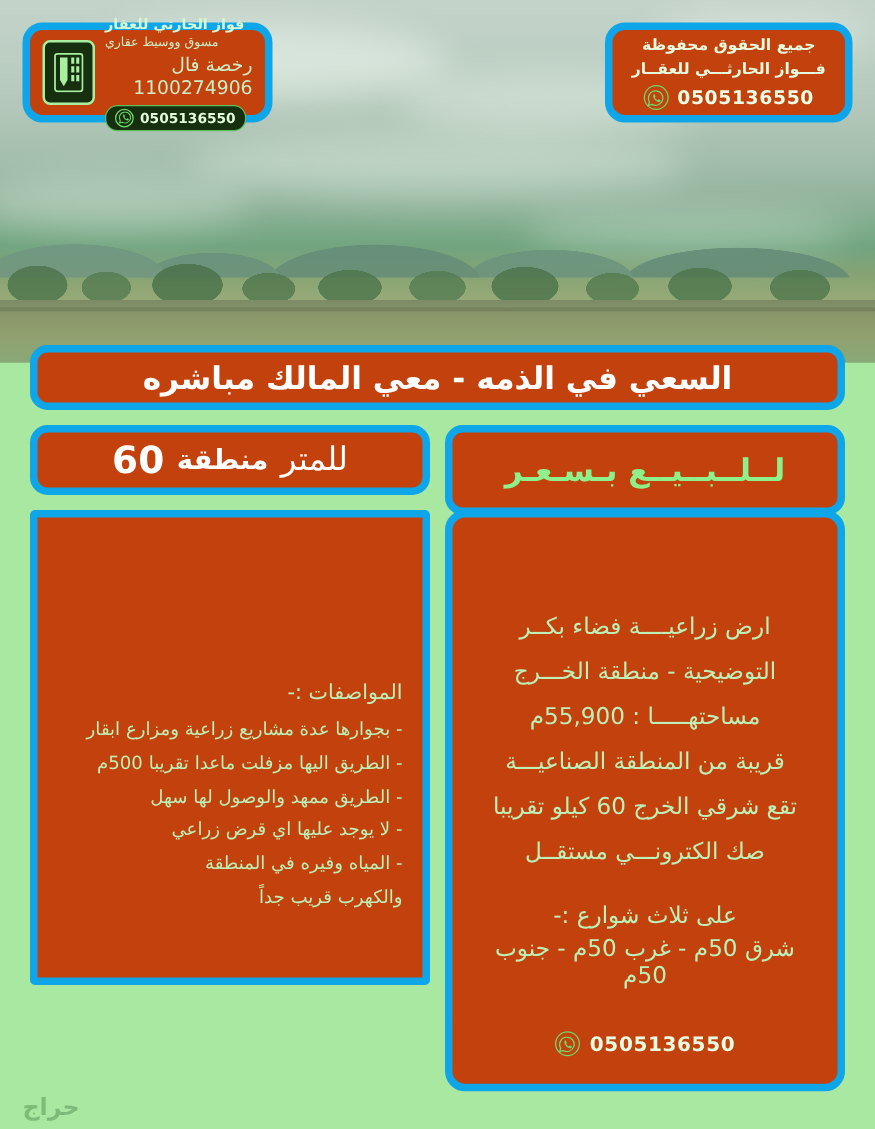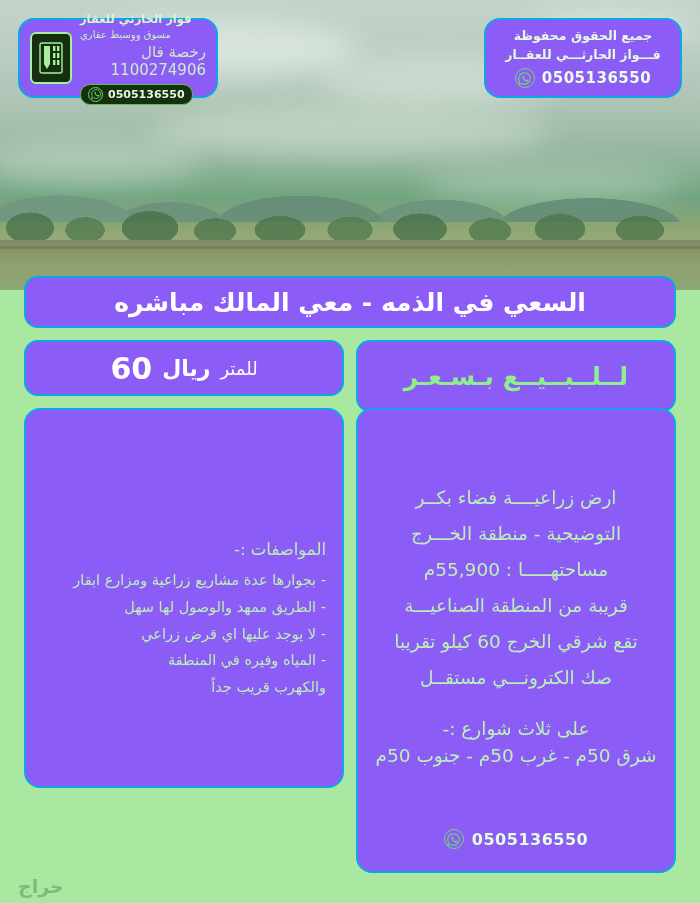--- a/index.html
+++ b/index.html
@@ -101,22 +101,22 @@
   }
   
   .photo-tint {
     position: absolute;
     inset: 0;
     background: linear-gradient(to bottom, rgba(150,200,150,0.10), rgba(120,190,130,0.28));
   }
 
   
   .card {
-    background: #8b5cf6;
-    border: 2px solid #0ea5e9;
+    background: #c2410c;
+    border: 6px solid #0ea5e9;
     border-radius: 16px;
     position: absolute;
   }
 
   
   .logo-badge {
     top: 18px; right: auto; left: 18px;
     width: 200px; height: 80px;
     display: flex;
     flex-direction: row-reverse;
@@ -233,21 +233,21 @@
     gap: 10px;
     border-radius: 14px;
   }
   .price-value .amount {
     color: #ffffff;
     font-size: 30px;
     font-weight: bold;
     direction: ltr;
   }
   .price-value .cur { color: #ffffff; font-size: 22px; font-weight: bold; }
-  .price-value .per { color: #ffffff; font-size: 18px; }
+  .price-value .per { color: #ffffff; font-size: 26px; }
 
   
   .panel-details {
     top: 408px; right: 24px;
     width: 320px; height: 465px;
     padding: 70px 16px 16px;
     border-radius: 16px;
     display: flex;
     flex-direction: column;
     align-items: center;
@@ -285,21 +285,21 @@
     font-size: 16px;
     font-weight: bold;
     direction: ltr;
     letter-spacing: .5px;
   }
 
   .panel-specs {
     top: 408px; left: 24px;
     width: 320px; height: 380px;
     padding: 130px 16px 16px;
-    border-radius: 16px;
+    border-radius: 4px;
     display: flex;
     flex-direction: column;
     align-items: flex-start;
   }
   .panel-specs .spec-title {
     color: #bdf0b6;
     font-size: 16.5px;
     margin-bottom: 8px;
     align-self: flex-start;
     direction: rtl;
@@ -385,21 +385,21 @@
 
 <div class="card headline">
   <span>السعي في الذمه - معي المالك مباشره</span>
 </div>
 
 <div class="card price-label">
   <span>لــلــبــيــع بـسـعـر</span>
 </div>
 <div class="card price-value">
   <span class="amount">60</span>
-  <span class="cur">ريال</span>
+  <span class="cur">منطقة</span>
   <span class="per">للمتر</span>
 </div>
 
 <div class="card panel-details">
   <div class="line">ارض زراعيــــة فضاء بكــر</div>
   <div class="line">التوضيحية - منطقة الخـــرج</div>
   <div class="line">مساحتهـــــا : 55,900م</div>
   <div class="line">قريبة من المنطقة الصناعيـــة</div>
   <div class="line">تقع شرقي الخرج 60 كيلو تقريبا</div>
   <div class="line">صك الكترونـــي مستقــل</div>
@@ -412,19 +412,20 @@
           <path d="M5.6 4.7c.2-.4.4-.4.6-.4h.5c.2 0 .4 0 .6.5l.6 1.4c.1.2 0 .4-.1.5l-.4.5c-.1.1-.2.3-.1.5.2.4.7 1.1 1.4 1.6.6.4 1 .5 1.2.6.2 0 .3 0 .4-.1l.5-.6c.2-.2.3-.1.5-.1l1.3.7c.2.1.3.2.3.3v.6c-.1.3-.5.8-.9 1-.4.2-1 .3-2-.1-1.6-.6-3.4-2.4-4.1-4-.3-.8-.4-1.6-.3-2.1.1-.4.2-.6.3-.8z" fill="#6fd96a"></path>
         </svg>
     </span>
     <span class="num">0505136550</span>
   </div>
 </div>
 
 <div class="card panel-specs">
   <div class="spec-title">المواصفات :-</div>
   <div class="spec">- بجوارها عدة مشاريع زراعية ومزارع ابقار</div>
+  <div class="spec">- الطريق اليها مزفلت ماعدا تقريبا 500م</div>
   <div class="spec">- الطريق ممهد والوصول لها سهل</div>
   <div class="spec">- لا يوجد عليها اي قرض زراعي</div>
   <div class="spec">- المياه وفيره في المنطقة</div>
   <div class="spec">والكهرب قريب جداً</div>
 </div>
 
 <div class="watermark">حراج</div>
 
 </body></html>

